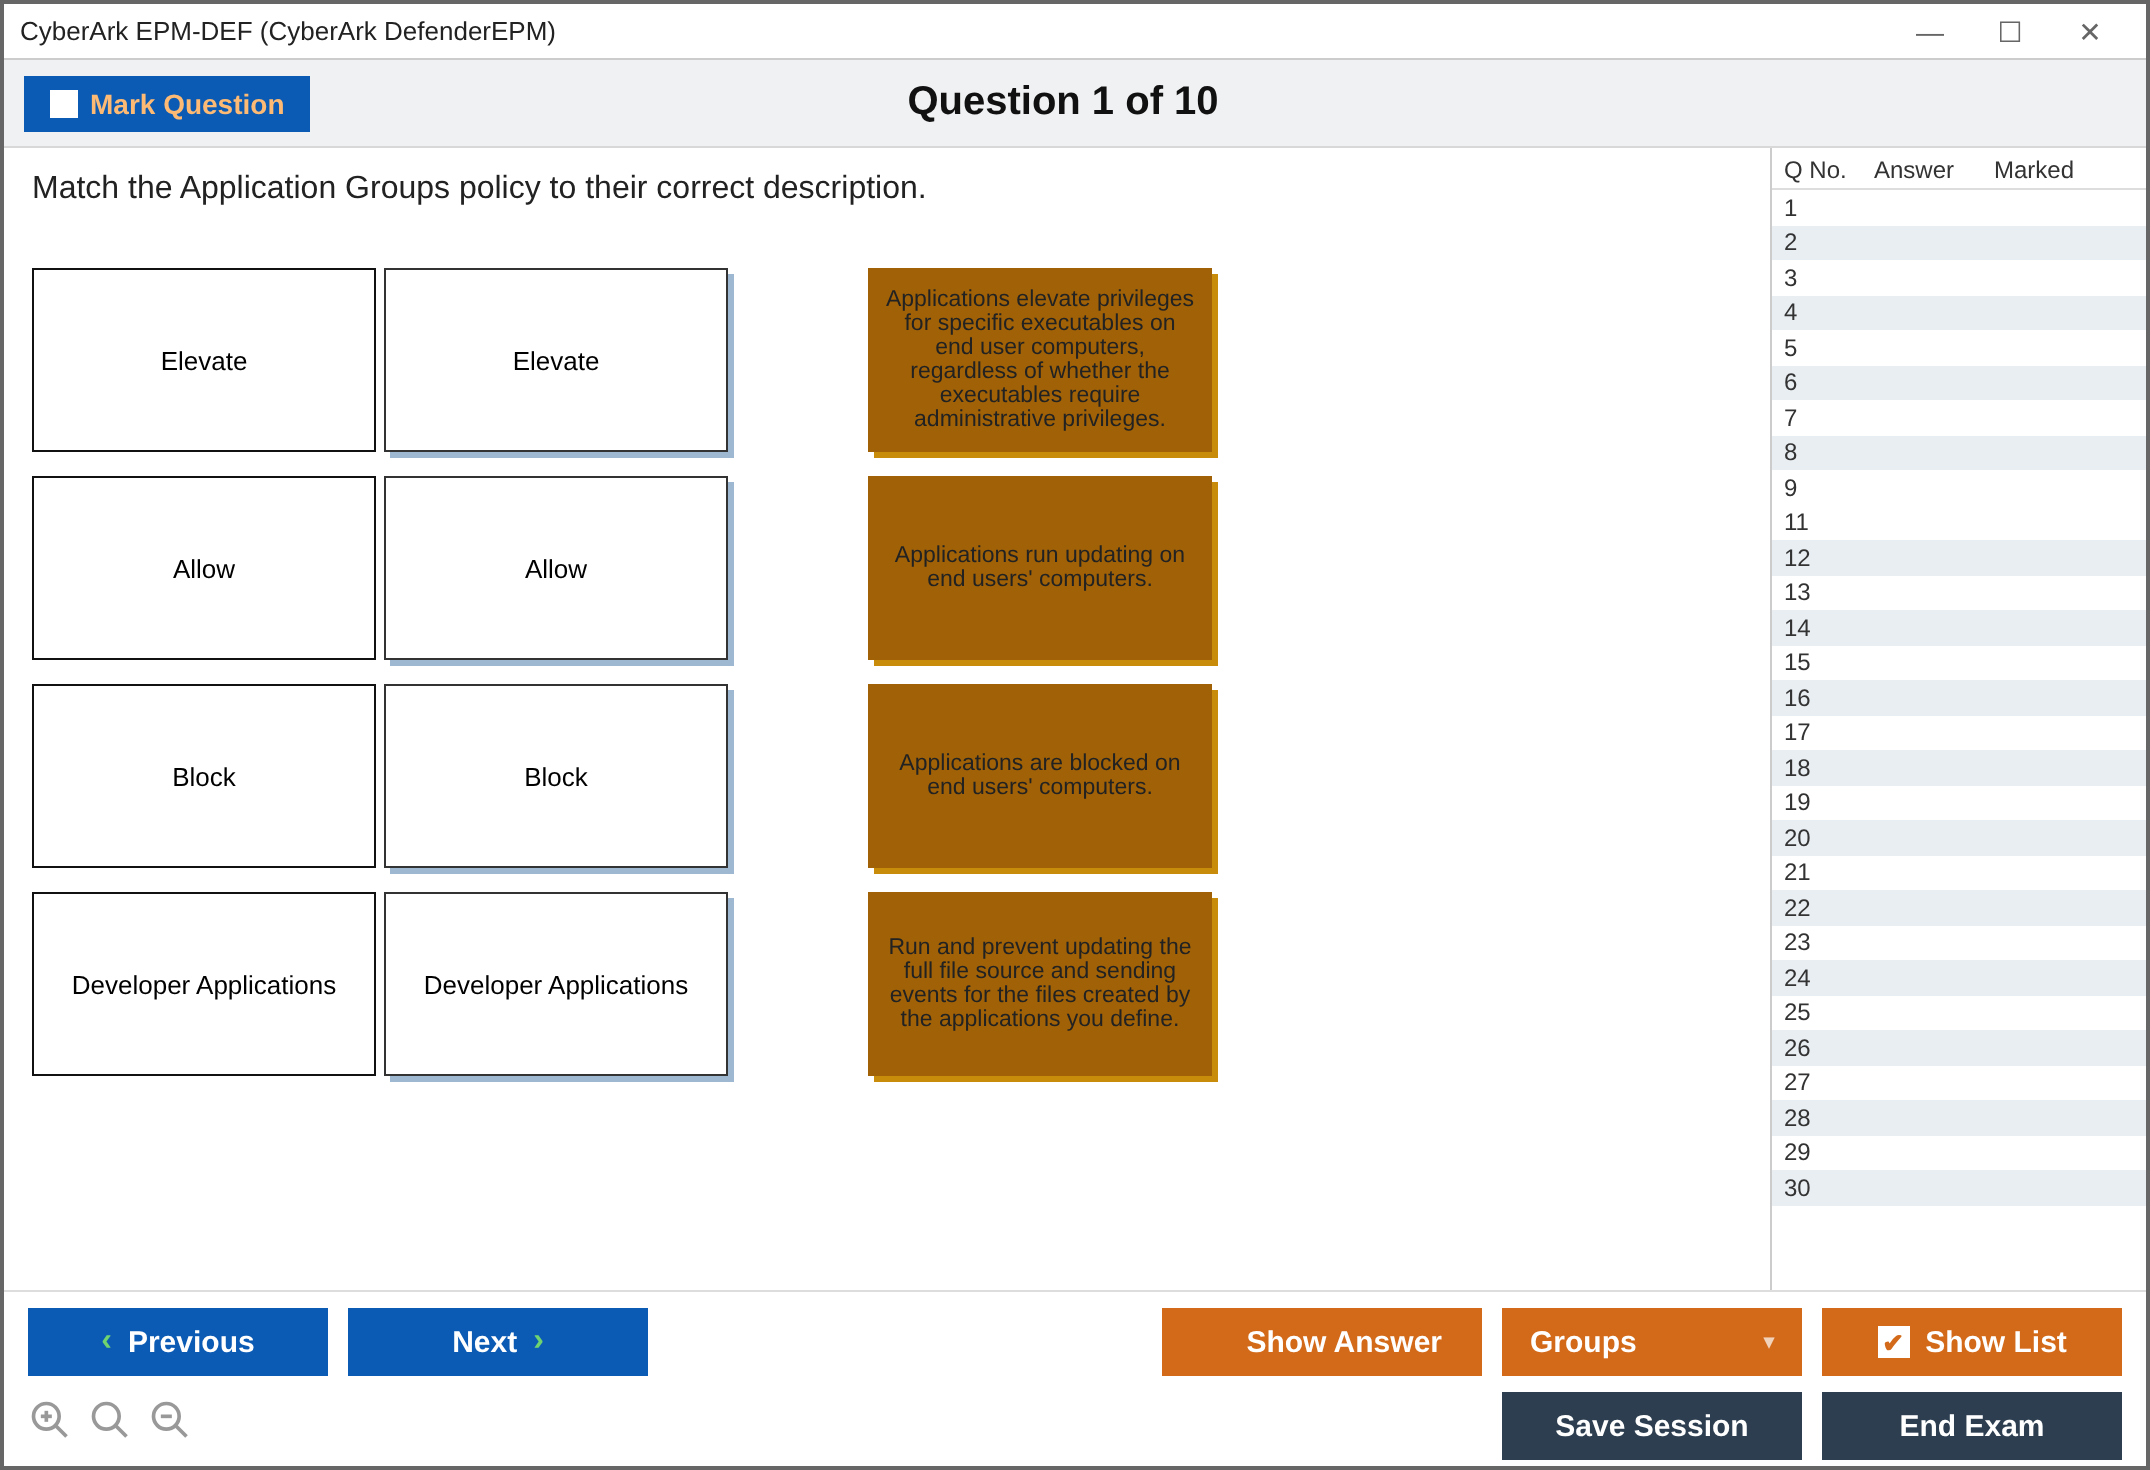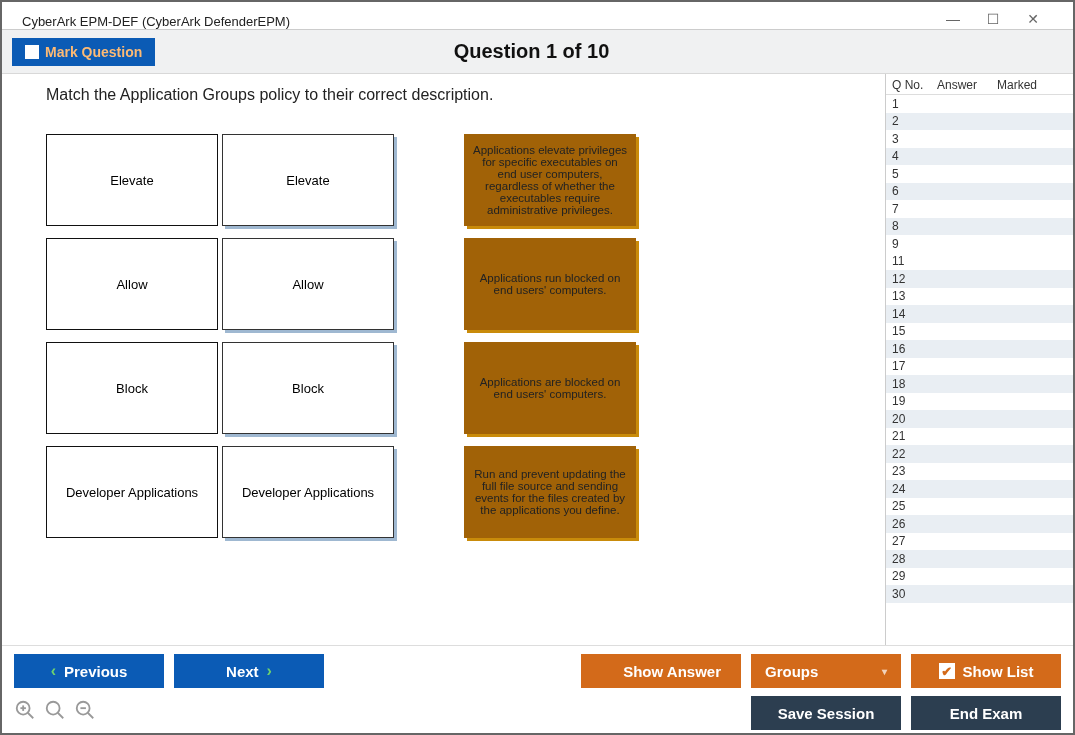--- a/index.html
+++ b/index.html
@@ -15,22 +15,22 @@
     width: 1075px;
     height: 735px;
     border: 2px solid #666;
     display: flex;
     flex-direction: column;
   }
   .titlebar {
     height: 28px;
     background: #fff;
     display: flex;
-    align-items: flex-end;
-    padding: 0 20px;
+    align-items: center;
+    padding: 0 8px;
     font-size: 13px;
     border-bottom: 1px solid #ccc;
     color: #222;
   }
   .titlebar-spacer { flex: 1; }
   .winbtn {
     width: 40px;
     height: 20px;
     display: flex;
     align-items: center;
@@ -72,21 +72,20 @@
     text-align: center;
     font-size: 20px;
     font-weight: bold;
     color: #111;
     pointer-events: none;
   }
   .content-row {
     flex: 1;
     display: flex;
     min-height: 0;
-    padding-left: 30px;
   }
   .question-area {
     flex: 1;
     display: flex;
     flex-direction: column;
     min-height: 0;
     border-right: 0;
     position: relative;
   }
   .question-scroll {
@@ -253,21 +252,21 @@
       <div class="card">Elevate</div>
       <div class="card shadow">Elevate</div>
     </div>
     <div class="desc-card">Applications elevate privileges for specific executables on end user computers, regardless of whether the executables require administrative privileges.</div>
   </div>
             <div class="match-row">
     <div class="duo">
       <div class="card">Allow</div>
       <div class="card shadow">Allow</div>
     </div>
-    <div class="desc-card">Applications run blocked on end users' computers.</div>
+    <div class="desc-card">Applications run updating on end users' computers.</div>
   </div>
             <div class="match-row">
     <div class="duo">
       <div class="card">Block</div>
       <div class="card shadow">Block</div>
     </div>
     <div class="desc-card">Applications are blocked on end users' computers.</div>
   </div>
             <div class="match-row">
     <div class="duo">

